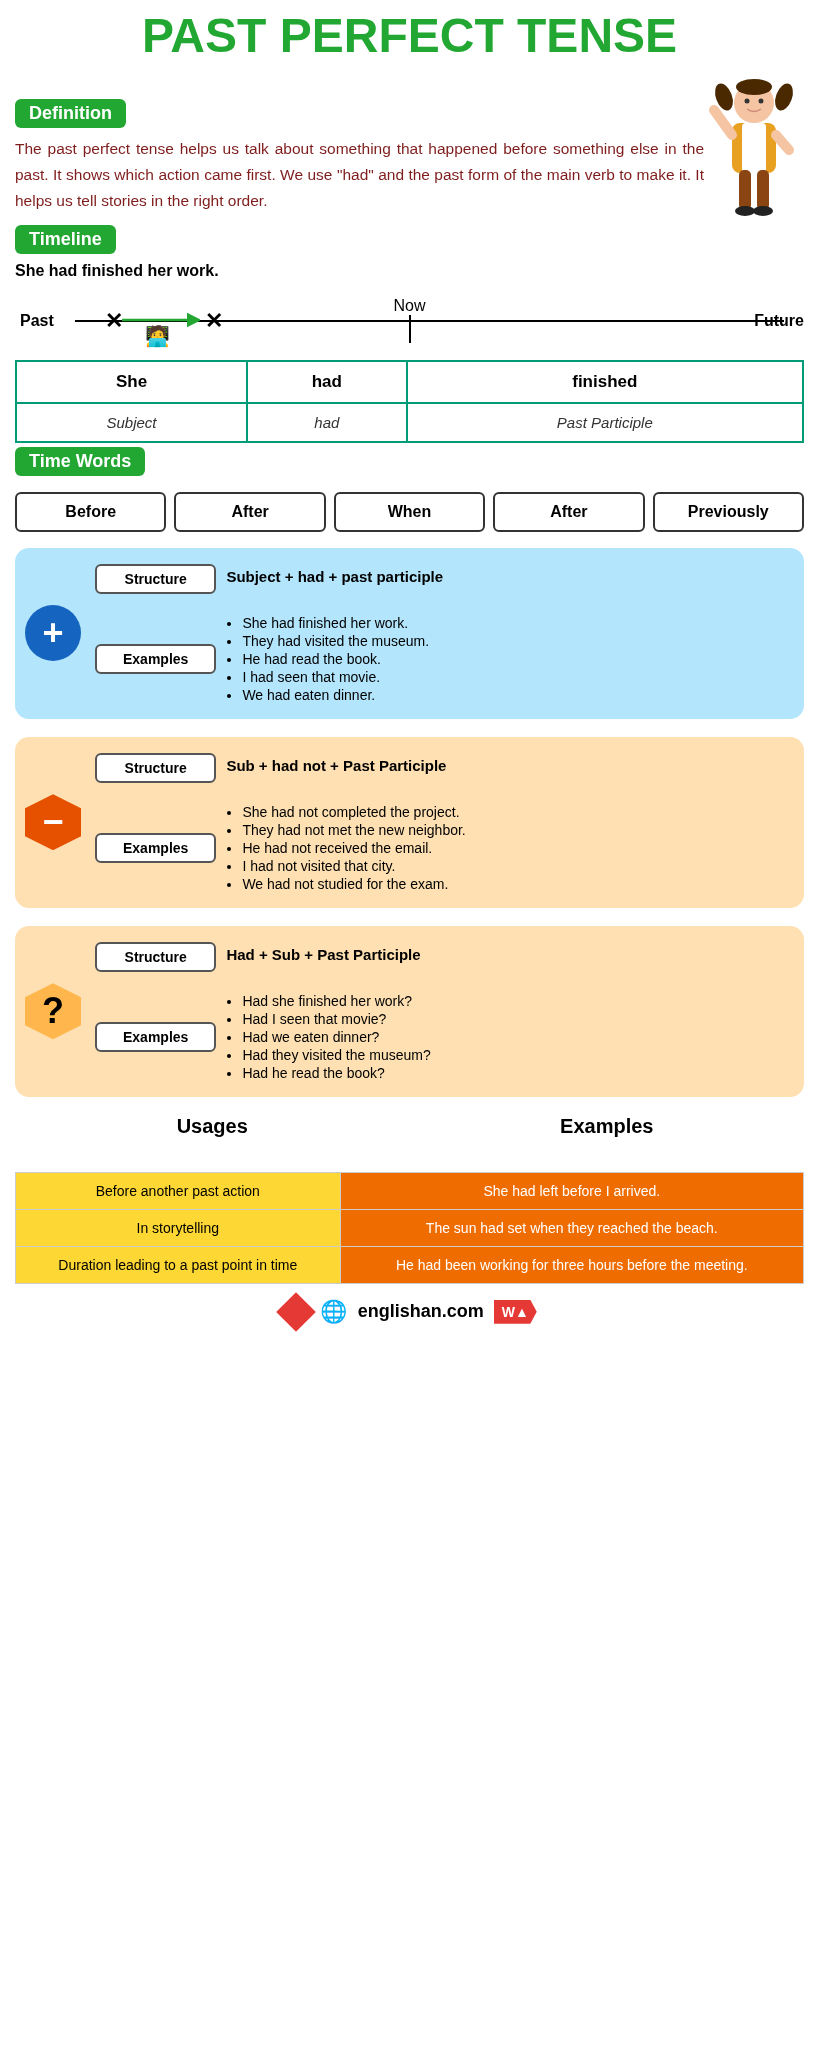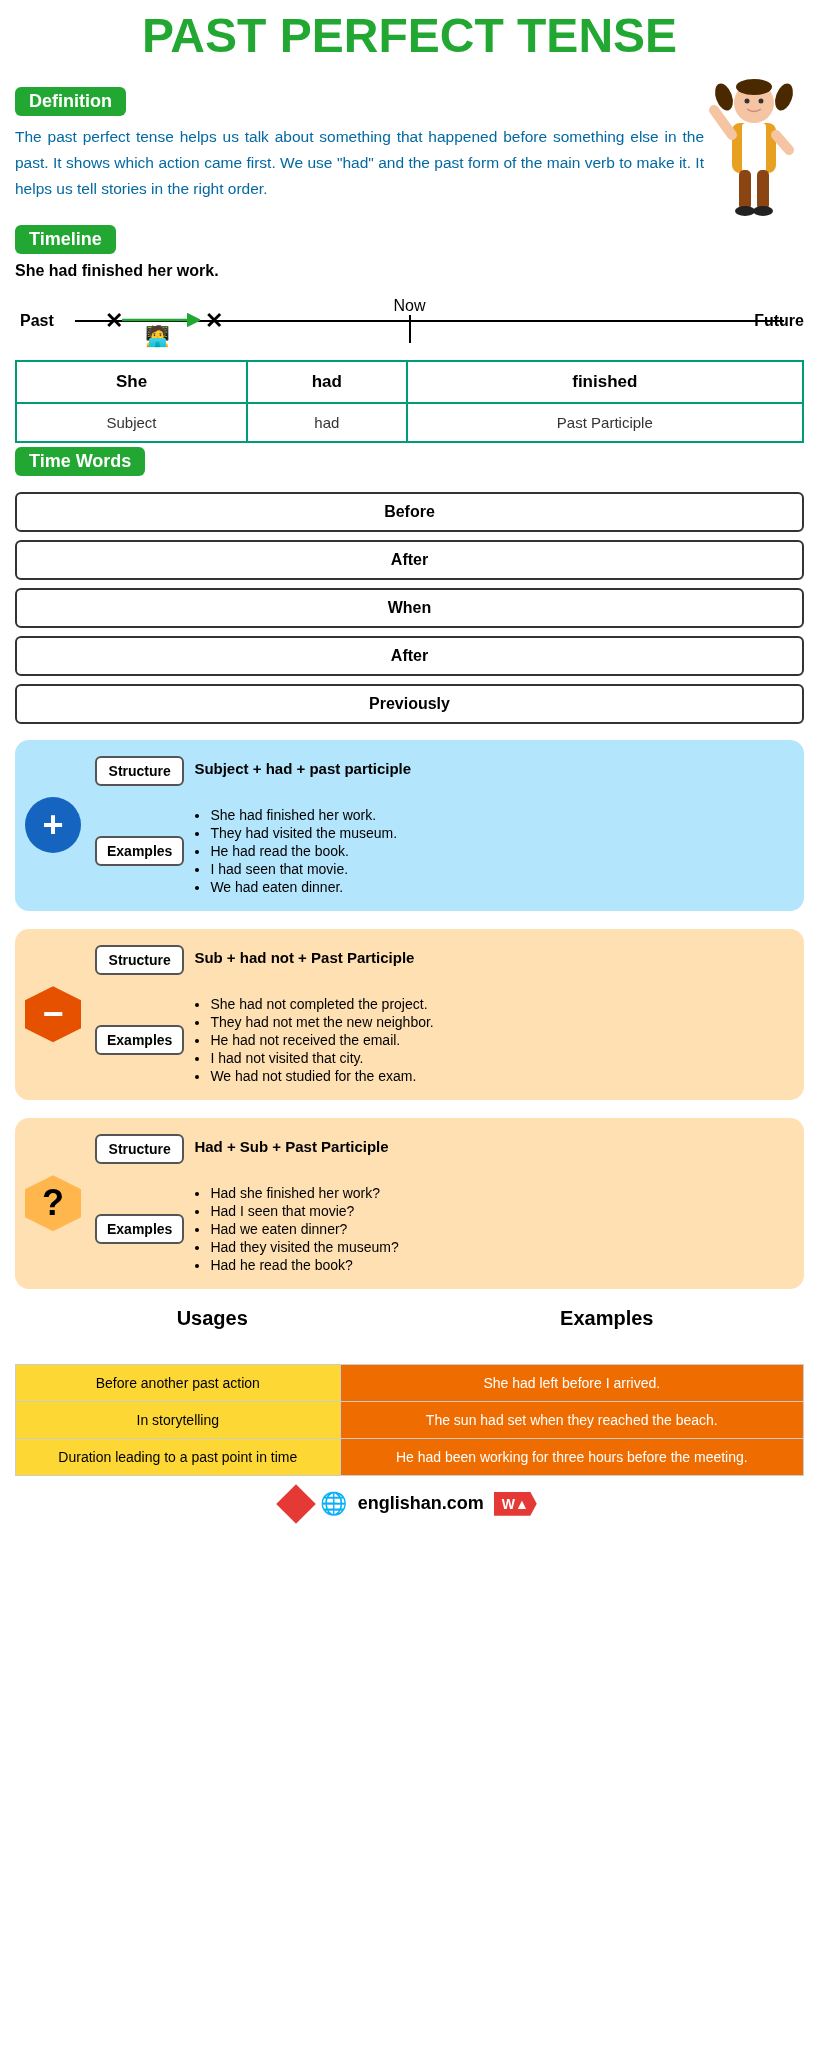--- a/index.html
+++ b/index.html
@@ -26,26 +26,26 @@
       font-size: 18px;
       padding: 4px 14px;
       border-radius: 6px;
       display: inline-block;
       margin-bottom: 8px;
     }
     .definition-text {
       font-size: 15.5px;
       line-height: 1.7;
       text-align: justify;
-      color: #0369a1;
+      color: #7f1d1d;
       margin-bottom: 10px;
     }
     .top-section {
       display: flex;
-      align-items: center;
+      align-items: flex-end;
     }
     .top-left {
       flex: 1;
     }
     .timeline-container {
       position: relative;
       width: 100%;
       height: 70px;
       margin-bottom: 8px;
     }
@@ -126,25 +126,26 @@
       padding: 10px 6px;
       font-size: 16px;
     }
     .structure-table tr:first-child td {
       font-weight: bold;
       font-size: 17px;
     }
     .structure-table tr:last-child td {
       font-size: 15px;
       color: #333;
+      font-style: italic;
     }
     
     .time-words-grid {
       display: grid;
-      grid-template-columns: repeat(1, 1fr);
+      grid-template-columns: repeat(5, 1fr);
       gap: 8px;
       margin-bottom: 16px;
     }
     .time-word-box {
       border: 2px solid #333;
       border-radius: 6px;
       text-align: center;
       padding: 9px 6px;
       font-size: 16px;
       font-weight: bold;
@@ -187,21 +188,21 @@
     .sign-circle.qmark { background: #ffb74d; border-radius: 0; clip-path: polygon(50% 0%, 100% 25%, 100% 75%, 50% 100%, 0% 75%, 0% 25%); color: #000; }
     .block-inner {
       display: flex;
       gap: 10px;
       align-items: flex-start;
     }
     .block-label {
       background: #fff;
       border: 2px solid #555;
       border-radius: 6px;
-      padding: 5px 10px;
+      padding: 5px 26px;
       font-weight: bold;
       font-size: 14px;
       min-width: 85px;
       text-align: center;
     }
     .block-content {
       flex: 1;
     }
     .block-structure-text {
       font-weight: bold;

